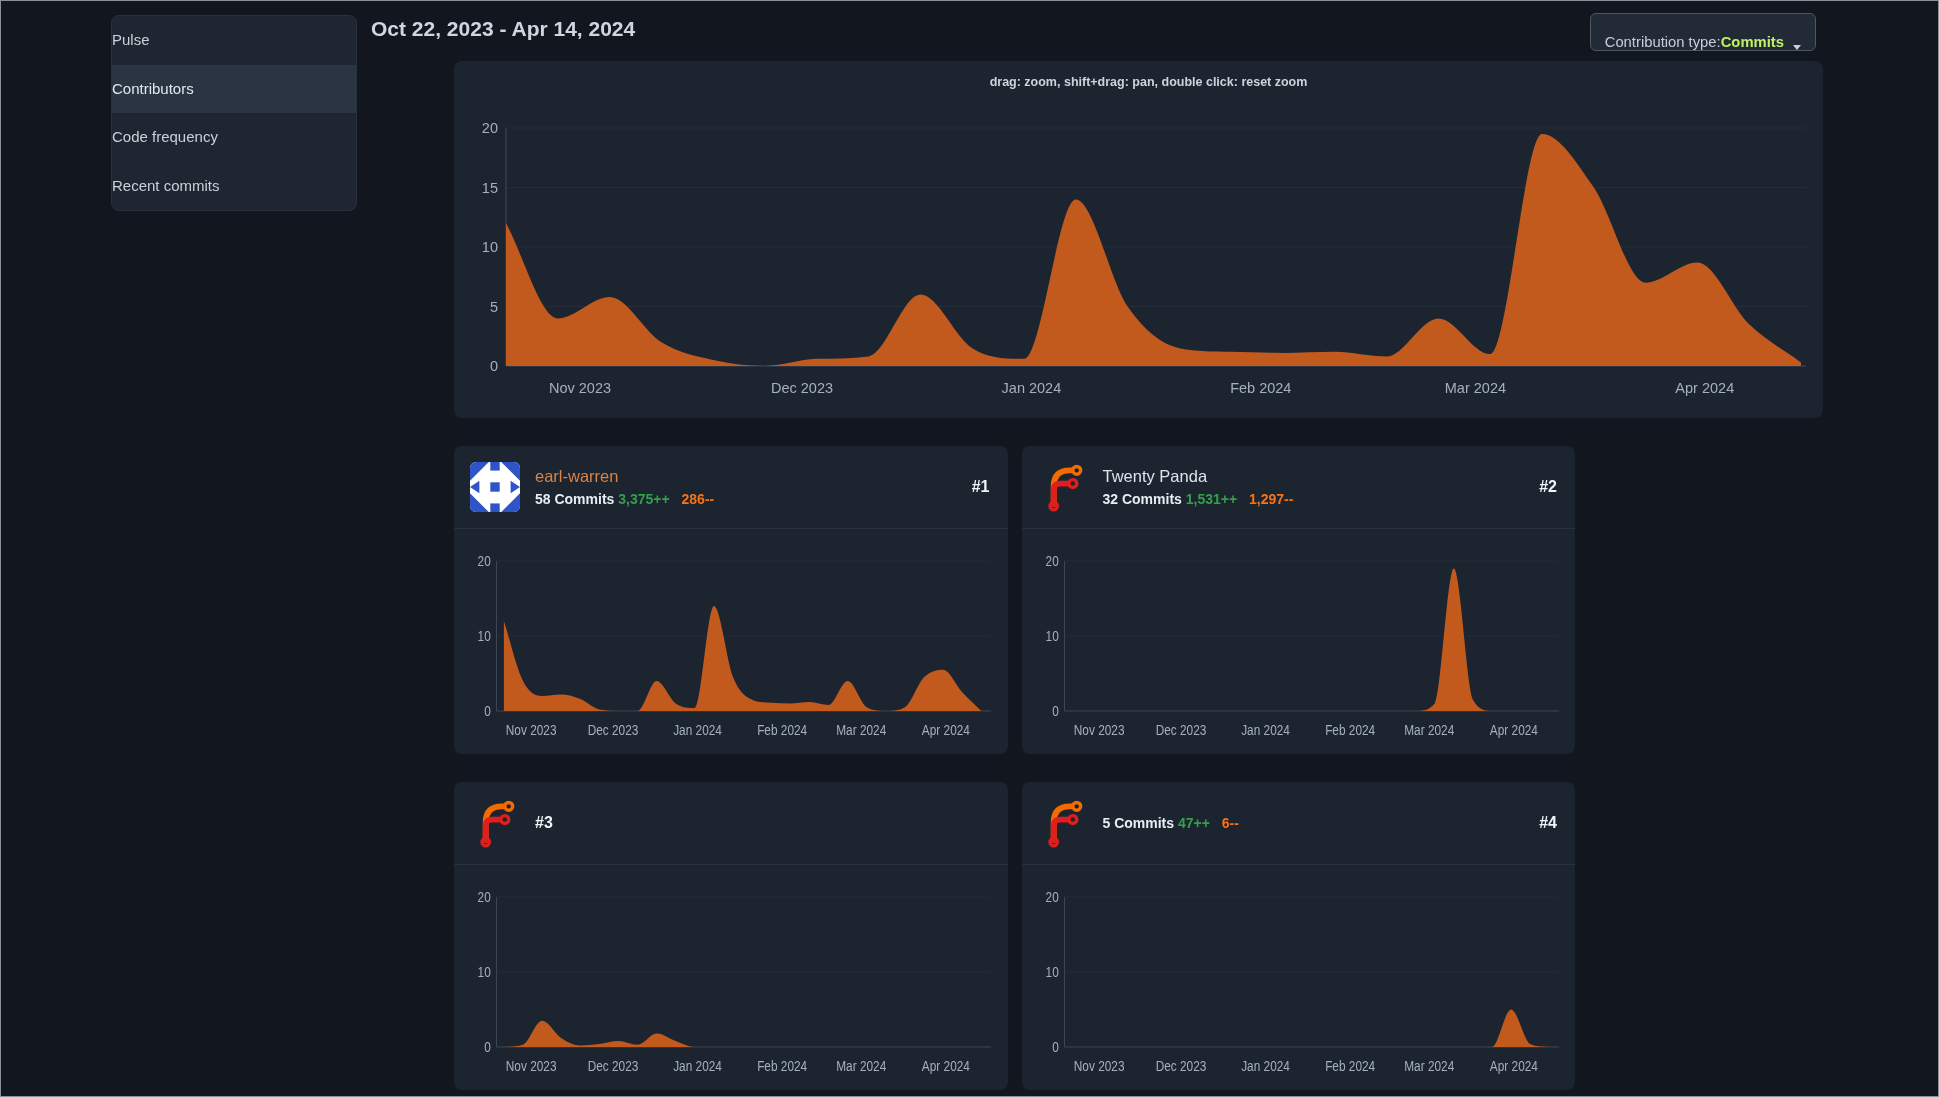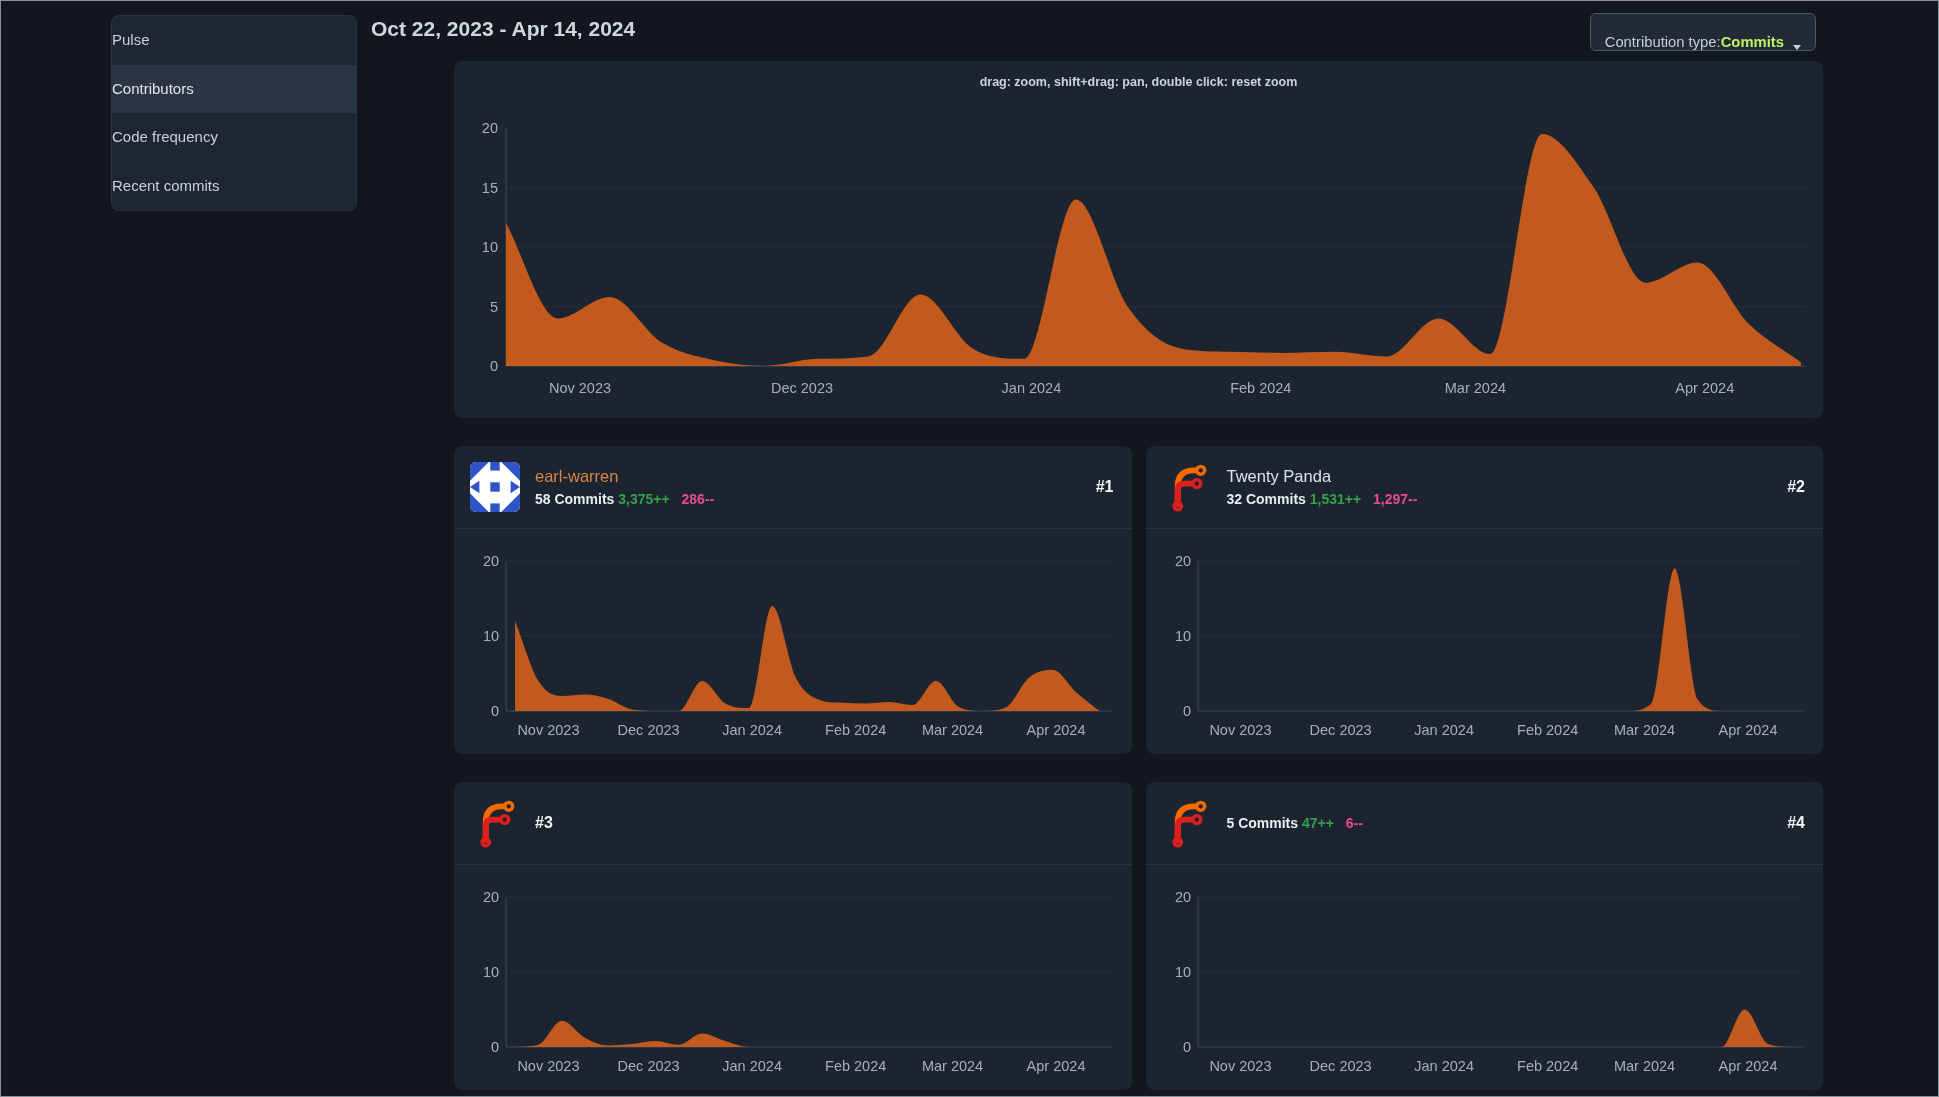--- a/index.html
+++ b/index.html
@@ -21,40 +21,40 @@
              align-items:flex-end;background:#222a35;border:1px solid #4d5866;
              border-radius:6px;padding:0 14px;font-size:14.8px;color:#c6cedb;
              font-family:"Liberation Sans",sans-serif;cursor:pointer;}
   .ctype-btn b{color:#bef264;margin-left:0;}
   .caret{width:0;height:0;border-left:4px solid transparent;border-right:4px solid transparent;
          border-top:5px solid #c9d1da;display:inline-block;margin-left:9px;}
 
   
   .panel{background:#1c2430;border-radius:8px;}
   .main-panel{position:absolute;left:453px;top:60px;width:1369px;height:357px;}
-  .hint{position:absolute;top:14px;left:0;width:100%;text-align:center;
+  .hint{position:absolute;top:14px;left:10px;width:100%;text-align:center;
         font-size:12.5px;font-weight:700;color:#ccd3db;}
   .main-panel svg{position:absolute;left:0;top:0;}
 
   
-  .cards{position:absolute;left:453px;top:445px;width:1369px;display:grid;
+  .cards{position:absolute;left:453px;top:445px;width:1121px;display:grid;
          grid-template-columns:1fr 1fr;grid-template-rows:308px 308px;
          column-gap:14px;row-gap:28px;}
   .card{position:relative;overflow:hidden;}
   .card header{position:relative;height:83px;border-bottom:1px solid #2a323e;
                display:flex;align-items:center;padding:0 18px 0 16px;box-sizing:border-box;}
   .avatar{width:50px;height:50px;border-radius:6px;overflow:hidden;flex:0 0 auto;
           display:block;margin-right:15px;}
   .avatar svg{display:block;width:50px;height:50px;}
   .meta{flex:1 1 auto;min-width:0;}
   .cname{font-size:16.5px;color:#dde3eb;margin-bottom:5px;}
   .cname.link{color:#d98445;cursor:pointer;}
   .cstats{font-size:14px;font-weight:700;color:#e8edf3;}
   .cstats .add{color:#34a04a;margin-left:0;}
-  .cstats .del{color:#ec4899;margin-left:8px;}
+  .cstats .del{color:#f97316;margin-left:8px;}
   .rank{font-size:16px;font-weight:700;color:#f0f3f7;}
   .mini{display:block;width:100%;height:225px;}
 
   
   svg text{font-family:"Liberation Sans",sans-serif;font-size:14.5px;fill:#a6b0bd;}
   svg line.grid{stroke:#262d38;stroke-width:1;}
   svg line.axis{stroke:#3f4957;stroke-width:1;}
 </style>
 </head>
 <body>

